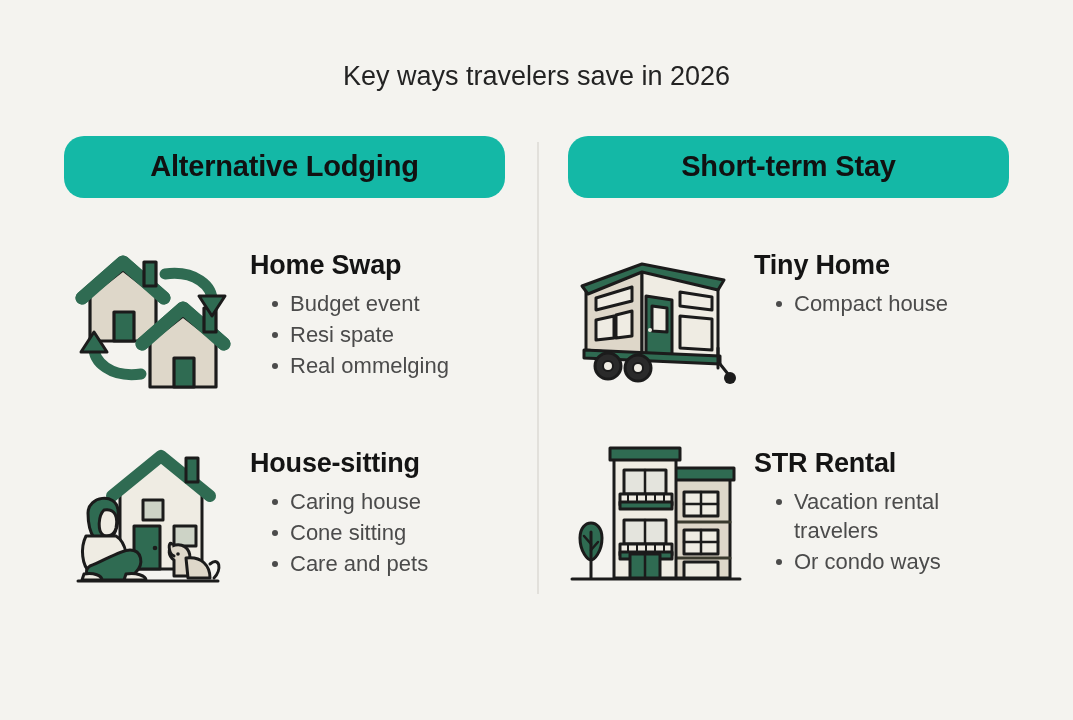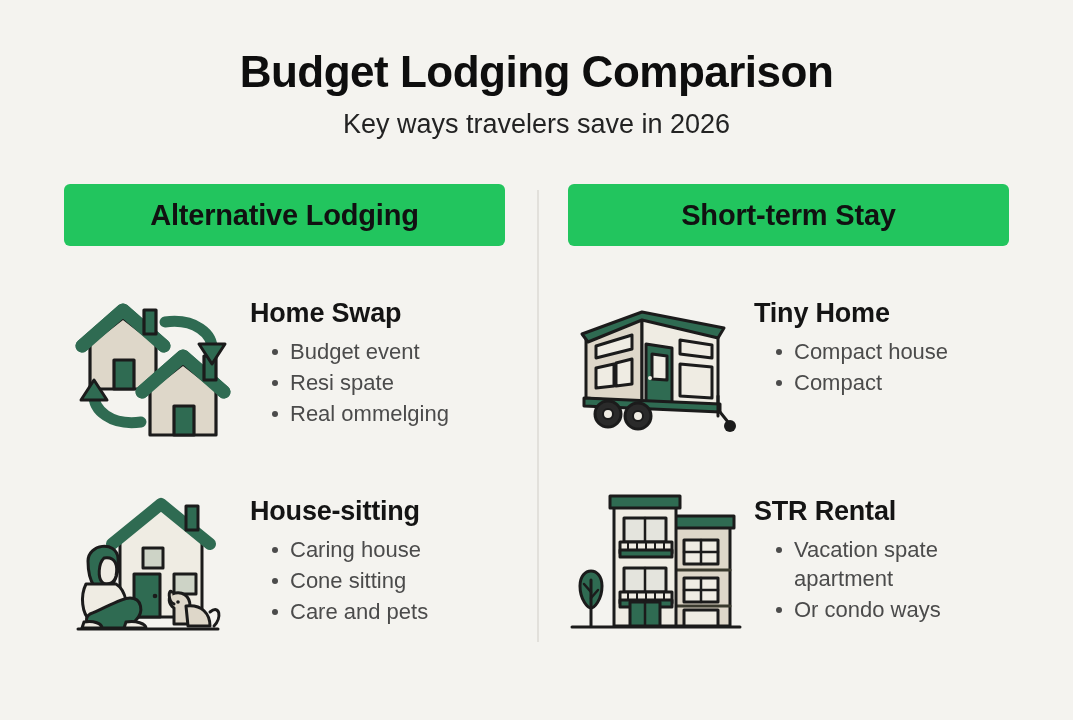--- a/index.html
+++ b/index.html
@@ -53,22 +53,22 @@
   .divider {
     position: absolute;
     left: 537px;
     top: 6px;
     width: 2px;
     height: 452px;
     background: #e2e0db;
   }
 
   .col-header {
-    background: #22c55e;
-    border-radius: 6px;
+    background: #14b8a6;
+    border-radius: 20px;
     height: 62px;
     display: flex;
     align-items: center;
     justify-content: center;
   }
   .col-header-text {
     font-size: 29px;
     font-weight: bold;
     color: #111111;
     letter-spacing: -0.2px;
@@ -127,21 +127,20 @@
     height: 6px;
     border-radius: 50%;
     background: #4b4b4b;
   }
   .bullets li.wrap { max-width: 215px; }
 </style>
 </head>
 <body>
 
 <div class="header">
-  <h1 class="main-title">Budget Lodging Comparison</h1>
   <p class="subtitle">Key ways travelers save in 2026</p>
 </div>
 
 <div class="columns">
 
   <div class="divider"></div>
 
   <div class="column">
     <div class="col-header">
       <span class="col-header-text">Alternative Lodging</span>
@@ -266,21 +265,20 @@
             <circle cx="40" cy="126" r="5" fill="#efece3" stroke="#1b1b1b" stroke-width="2"></circle>
             <circle cx="70" cy="128" r="13" fill="#2a2a2a" stroke="#1b1b1b"></circle>
             <circle cx="70" cy="128" r="5" fill="#efece3" stroke="#1b1b1b" stroke-width="2"></circle>
           </g>
         </svg>
       </div>
       <div class="item-text">
         <h2 class="item-title">Tiny Home</h2>
         <ul class="bullets">
           <li>Compact house</li>
-          <li>Compact</li>
         </ul>
       </div>
     </div>
 
     <div class="item second">
       <div class="icon-wrap">
         <svg width="178" height="150" viewBox="0 0 178 150">
           <g stroke="#1b1b1b" stroke-width="3" stroke-linejoin="round" stroke-linecap="round">
 
             <rect x="104" y="38" width="58" height="102" fill="#ded7c9"></rect>
@@ -317,20 +315,20 @@
             <path d="M23 94 L23 140" stroke="#1b1b1b" stroke-width="3"></path>
             <path d="M23 106 L16 98 M23 112 L30 104" stroke="#1b1b1b" stroke-width="2.5"></path>
 
             <path d="M4 141 L172 141" stroke="#1b1b1b" stroke-width="3"></path>
           </g>
         </svg>
       </div>
       <div class="item-text">
         <h2 class="item-title">STR Rental</h2>
         <ul class="bullets">
-          <li class="wrap">Vacation spate apartment</li>
+          <li class="wrap">Vacation rental travelers</li>
           <li>Or condo ways</li>
         </ul>
       </div>
     </div>
   </div>
 
 </div>
 
 </body></html>

